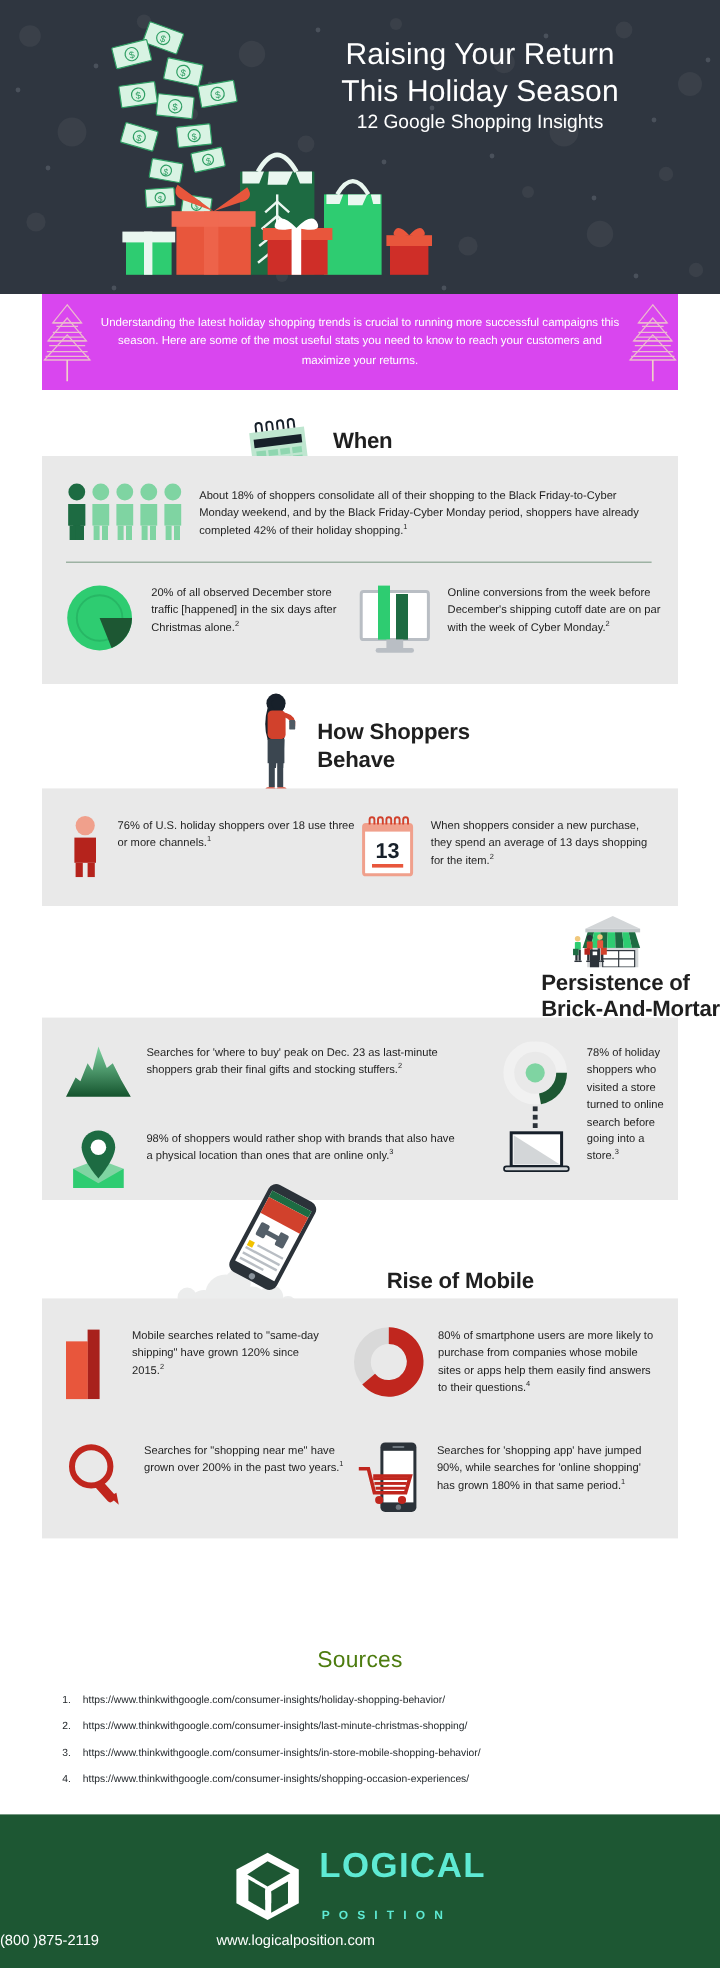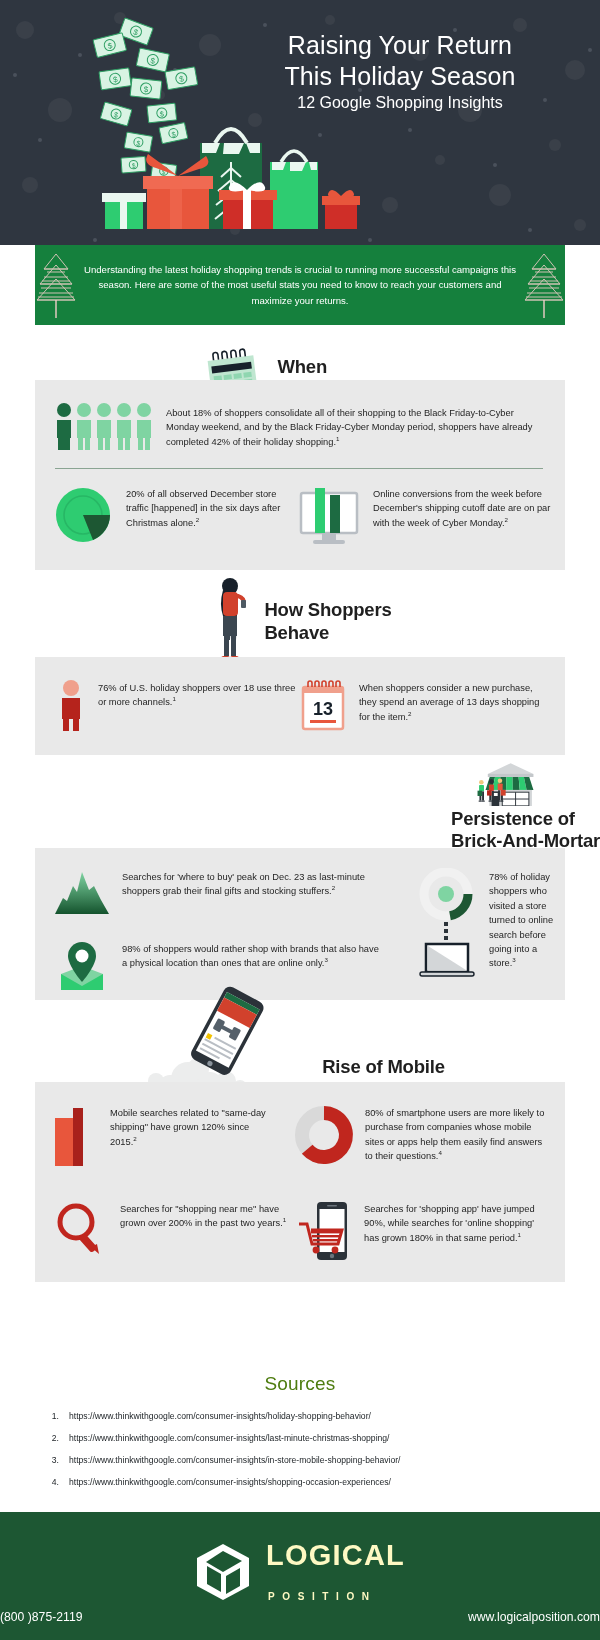--- a/index.html
+++ b/index.html
@@ -48,21 +48,21 @@
   }
   .hero-art { position: absolute; left: 85px; top: 10px; }
 
   
   .intro-band {
     position: absolute;
     left: 35px;
     top: 245px;
     width: 530px;
     height: 80px;
-    background: #15803d;
+    background: #d946ef;
     display: flex;
     align-items: center;
     justify-content: space-between;
   }
   .intro-tree { flex: 0 0 42px; }
   .intro-text {
     flex: 1 1 auto;
     color: #ffffff;
     font-size: 9.6px;
     line-height: 1.62;
@@ -139,32 +139,32 @@
     position: absolute;
     left: 0; top: 1512px;
     width: 600px; height: 128px;
     background: #1d5733;
   }
   .logo-row {
     position: absolute;
     top: 30px; left: 0; width: 600px;
     display: flex; align-items: center; justify-content: center; gap: 15px;
   }
-  .logo-word { color: #fef9c3; }
+  .logo-word { color: #5eead4; }
   .logo-logical {
     font-size: 29px; font-weight: 700; letter-spacing: 1.2px; line-height: .95;
   }
   .logo-position {
     font-size: 10px; font-weight: 700; letter-spacing: 7.6px; line-height: 1.1;
     margin-top: 21px; text-indent: 2px;
   }
   .foot-contact {
     position: absolute;
     top: 98px; left: 0; width: 600px;
-    display: flex; justify-content: space-between; gap: 98px;
+    display: flex; justify-content: flex-start; gap: 98px;
     color: #ffffff; font-size: 12.2px; font-weight: 300;
   }
 </style>
 </head>
 <body>
 
 <div class="page">
 
   <div class="hero">
     <svg class="hero-dots" width="600" height="245">

